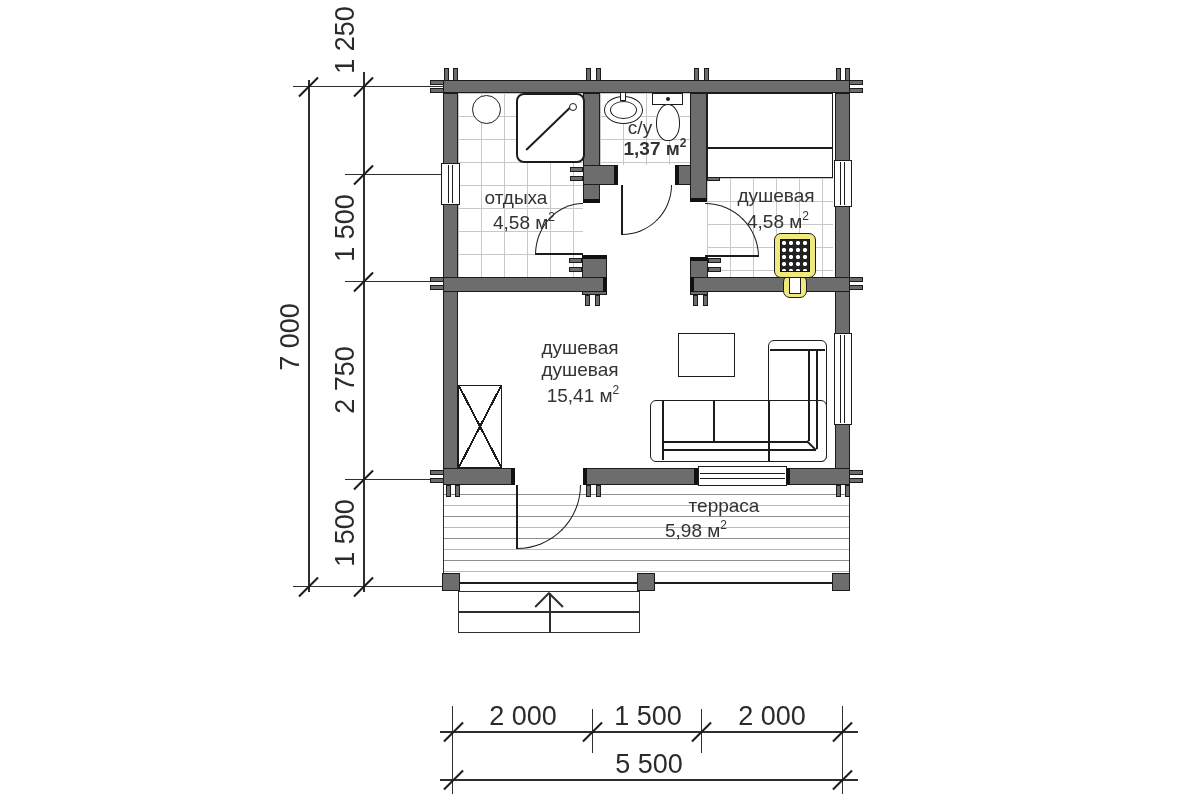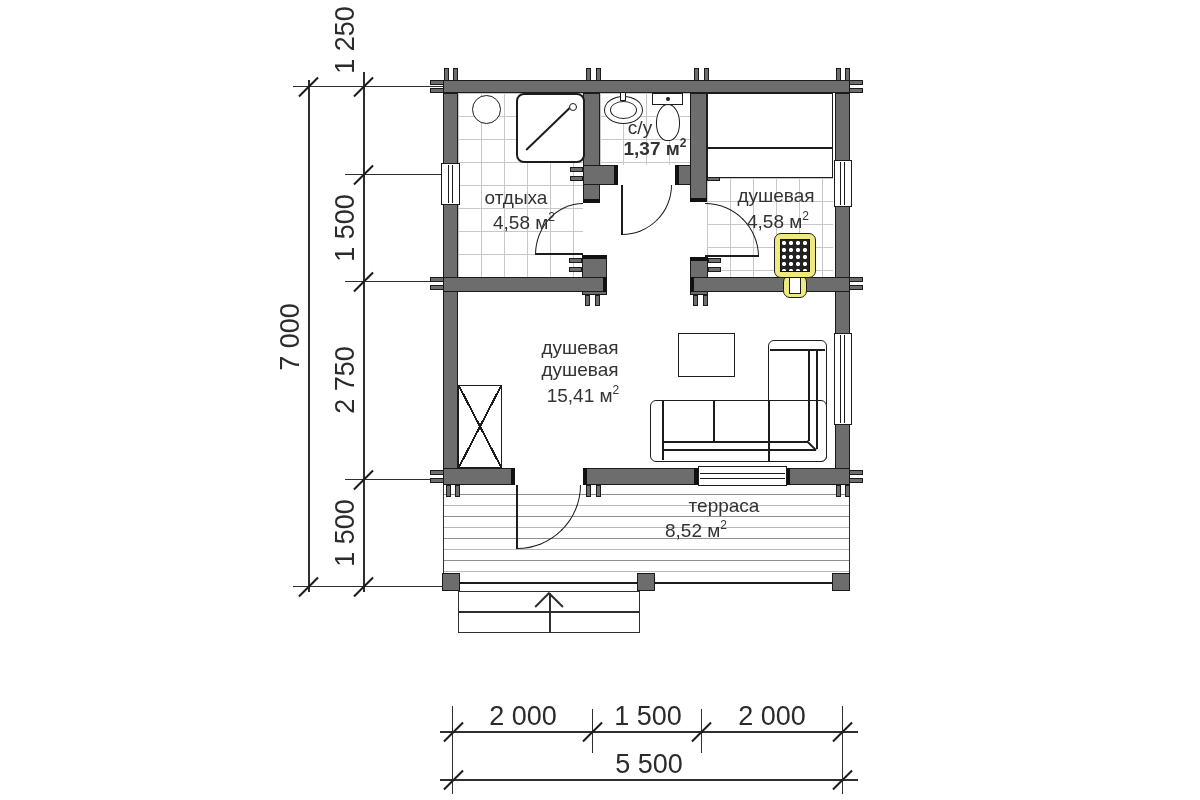--- a/index.html
+++ b/index.html
@@ -240,15 +240,15 @@
   <div class="rlab" style="left:516px;top:198px;">отдыха</div>
   <div class="rlab" style="left:524px;top:222px;"><span>4,58 м</span><sup>2</sup></div>
   <div class="rlab" style="left:640px;top:128px;">с/у</div>
   <div class="rlab" style="left:655px;top:148px;font-weight:bold;"><span>1,37 м</span><sup>2</sup></div>
   <div class="rlab" style="left:776px;top:196px;">душевая</div>
   <div class="rlab" style="left:778px;top:221px;"><span>4,58 м</span><sup>2</sup></div>
   <div class="rlab" style="left:580px;top:348px;">душевая</div>
   <div class="rlab" style="left:580px;top:370px;">душевая</div>
   <div class="rlab" style="left:583px;top:395px;"><span>15,41 м</span><sup>2</sup></div>
   <div class="rlab" style="left:724px;top:506px;">терраса</div>
-  <div class="rlab" style="left:696px;top:530px;"><span>8,52 м</span><sup>2</sup></div>
+  <div class="rlab" style="left:696px;top:530px;"><span>5,98 м</span><sup>2</sup></div>
 
 </div>
 
 </body></html>

